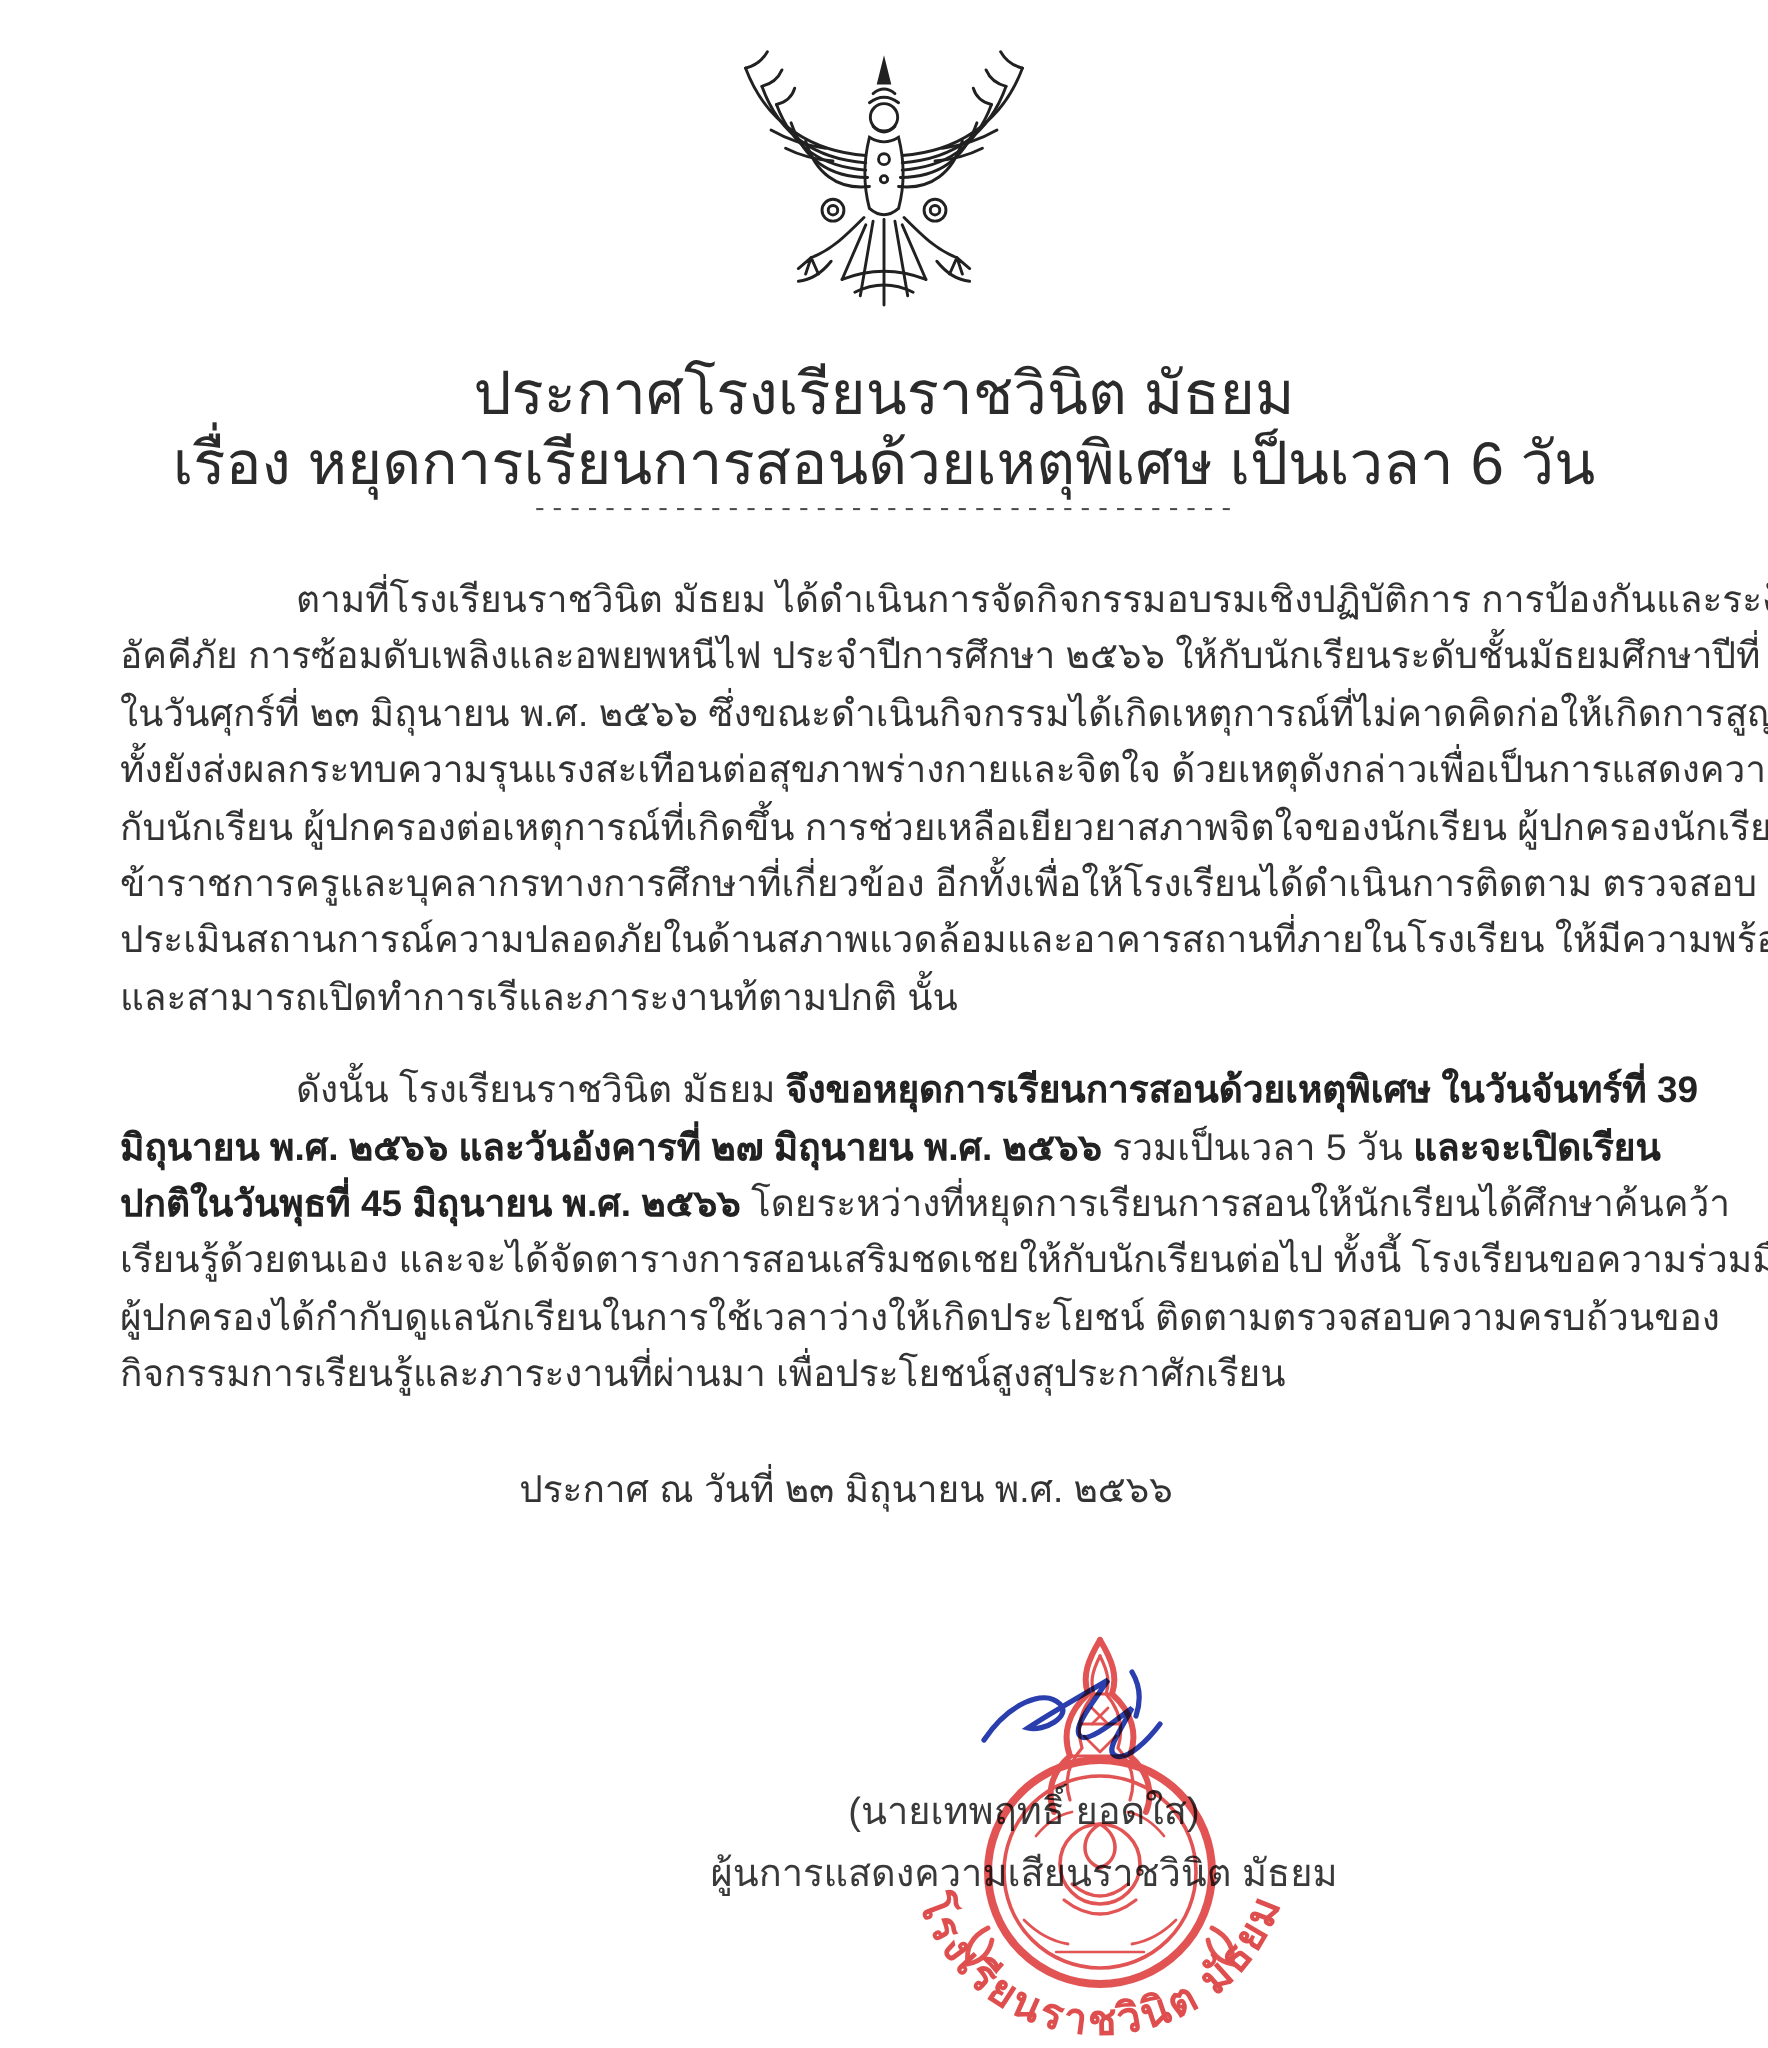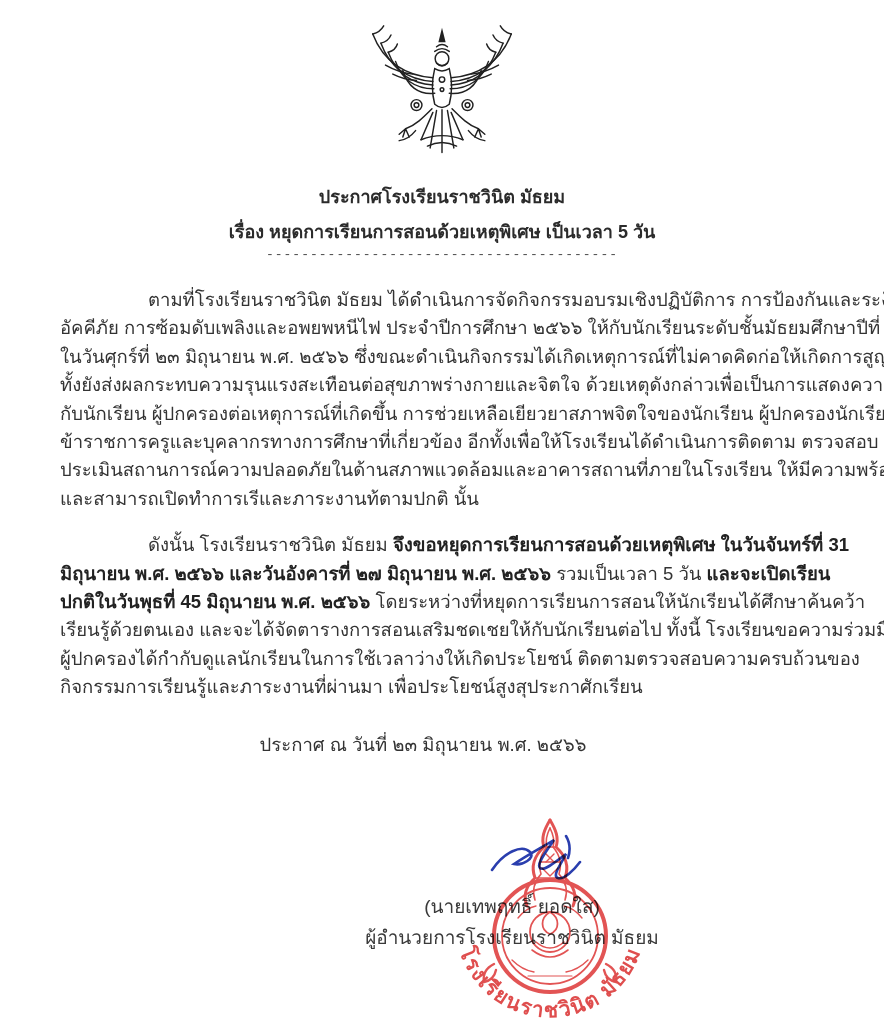--- a/index.html
+++ b/index.html
@@ -11,21 +11,21 @@
     font-family:"Liberation Sans","DejaVu Sans",sans-serif;
     color:#2e2e2e;
     overflow:hidden;
   }
   .emblem{
     position:absolute;top:22px;left:50%;margin-left:-82px;
     width:164px;height:148px;
   }
   .titles{
     position:absolute;top:180px;left:0;width:100%;
-    text-align:center;font-weight:700;font-size:18px;line-height:35px;
+    text-align:center;font-weight:400;font-size:30px;line-height:35px;
     color:#2b2b2b;
   }
   .divider{
     position:absolute;top:247px;left:0;width:100%;
     text-align:center;font-size:13px;letter-spacing:1px;color:#4a4a4a;
     font-family:"Liberation Mono","DejaVu Sans Mono",monospace;
   }
   .body-text{
     position:absolute;top:286px;left:60px;width:766px;
     font-size:18.5px;line-height:28.4px;color:#333;
@@ -94,49 +94,49 @@
       <path d="M101,94 C111,104 119,112 130,116 M130,116 l7,6 M130,116 l3,9 M130,116 l-4,9"></path>
 
       <path d="M90,95 L90,142 M84,96 L77,137 M96,96 L103,137 M80,98 L67,128 M100,98 L113,128"></path>
       <path d="M67,128 Q90,119 113,128 M74,135 Q90,127 106,135"></path>
       <path d="M61,118 q-8,10 -18,11 M119,118 q8,10 18,11"></path>
     </g>
   </svg>
 
   <div class="titles">
     <div>ประกาศโรงเรียนราชวินิต มัธยม</div>
-    <div>เรื่อง  หยุดการเรียนการสอนด้วยเหตุพิเศษ เป็นเวลา 5 วัน</div>
+    <div>เรื่อง  หยุดการเรียนการสอนด้วยเหตุพิเศษ เป็นเวลา 6 วัน</div>
   </div>
   <div class="divider">----------------------------------------</div>
 
   <div class="body-text">
     <div class="para">
         <div class="doc-line indent"><span>ตามที่โรงเรียนราชวินิต มัธยม ได้ดำเนินการจัดกิจกรรมอบรมเชิงปฏิบัติการ การป้องกันและระงับ</span></div>
         <div class="doc-line"><span>อัคคีภัย การซ้อมดับเพลิงและอพยพหนีไฟ ประจำปีการศึกษา ๒๕๖๖ ให้กับนักเรียนระดับชั้นมัธยมศึกษาปีที่ ๑-๖</span></div>
         <div class="doc-line"><span>ในวันศุกร์ที่ ๒๓ มิถุนายน พ.ศ. ๒๕๖๖ ซึ่งขณะดำเนินกิจกรรมได้เกิดเหตุการณ์ที่ไม่คาดคิดก่อให้เกิดการสูญเสีย</span></div>
         <div class="doc-line"><span>ทั้งยังส่งผลกระทบความรุนแรงสะเทือนต่อสุขภาพร่างกายและจิตใจ ด้วยเหตุดังกล่าวเพื่อเป็นการแสดงความเสียใจ</span></div>
         <div class="doc-line"><span>กับนักเรียน ผู้ปกครองต่อเหตุการณ์ที่เกิดขึ้น การช่วยเหลือเยียวยาสภาพจิตใจของนักเรียน ผู้ปกครองนักเรียน</span></div>
         <div class="doc-line"><span>ข้าราชการครูและบุคลากรทางการศึกษาที่เกี่ยวข้อง อีกทั้งเพื่อให้โรงเรียนได้ดำเนินการติดตาม ตรวจสอบ และ</span></div>
         <div class="doc-line"><span>ประเมินสถานการณ์ความปลอดภัยในด้านสภาพแวดล้อมและอาคารสถานที่ภายในโรงเรียน ให้มีความพร้อมใช้งาน</span></div>
         <div class="doc-line"><span>และสามารถเปิดทำการเรีและภาระงานท้ตามปกติ นั้น</span></div>
       </div>
     <div class="para">
-        <div class="doc-line indent"><span>ดังนั้น โรงเรียนราชวินิต มัธยม </span><span class="bold">จึงขอหยุดการเรียนการสอนด้วยเหตุพิเศษ ในวันจันทร์ที่ 31</span></div>
+        <div class="doc-line indent"><span>ดังนั้น โรงเรียนราชวินิต มัธยม </span><span class="bold">จึงขอหยุดการเรียนการสอนด้วยเหตุพิเศษ ในวันจันทร์ที่ 39</span></div>
         <div class="doc-line"><span class="bold">มิถุนายน พ.ศ. ๒๕๖๖ และวันอังคารที่ ๒๗ มิถุนายน พ.ศ. ๒๕๖๖ </span><span>รวมเป็นเวลา 5 วัน </span><span class="bold">และจะเปิดเรียน</span></div>
         <div class="doc-line"><span class="bold">ปกติในวันพุธที่ 45 มิถุนายน พ.ศ. ๒๕๖๖ </span><span>โดยระหว่างที่หยุดการเรียนการสอนให้นักเรียนได้ศึกษาค้นคว้า</span></div>
         <div class="doc-line"><span>เรียนรู้ด้วยตนเอง และจะได้จัดตารางการสอนเสริมชดเชยให้กับนักเรียนต่อไป ทั้งนี้ โรงเรียนขอความร่วมมือ</span></div>
         <div class="doc-line"><span>ผู้ปกครองได้กำกับดูแลนักเรียนในการใช้เวลาว่างให้เกิดประโยชน์ ติดตามตรวจสอบความครบถ้วนของ</span></div>
         <div class="doc-line"><span>กิจกรรมการเรียนรู้และภาระงานที่ผ่านมา เพื่อประโยชน์สูงสุประกาศักเรียน</span></div>
       </div>
     <div class="date-line">ประกาศ ณ วันที่  ๒๓  มิถุนายน พ.ศ. ๒๕๖๖</div>
   </div>
 
   <div class="sig-block">
     <div>(นายเทพฤทธิ์  ยอดใส)</div>
-    <div>ผู้อำนวยการโรงเรียนราชวินิต มัธยม</div>
+    <div>ผู้นการแสดงความเสียนราชวินิต มัธยม</div>
   </div>
 
   <svg class="stamp" viewBox="0 0 244 212" xmlns="http://www.w3.org/2000/svg">
     <g stroke="#e04747" fill="none" stroke-linecap="round">
 
       <path stroke-width="3" d="M122,6 C116,16 113,24 116,33 C106,42 103,53 107,64 C98,72 95,82 99,92"></path>
       <path stroke-width="3" d="M122,6 C128,16 131,24 128,33 C138,42 141,53 137,64 C146,72 149,82 145,92"></path>
       <path stroke-width="1.6" d="M122,14 C118,22 117,27 119,33 C112,41 110,50 113,60 C106,68 104,77 107,86"></path>
       <path stroke-width="1.6" d="M122,14 C126,22 127,27 125,33 C132,41 134,50 131,60 C138,68 140,77 137,86"></path>
       <path stroke-width="1.4" d="M116,33 h12 M107,64 h30 M112,48 h20"></path>

